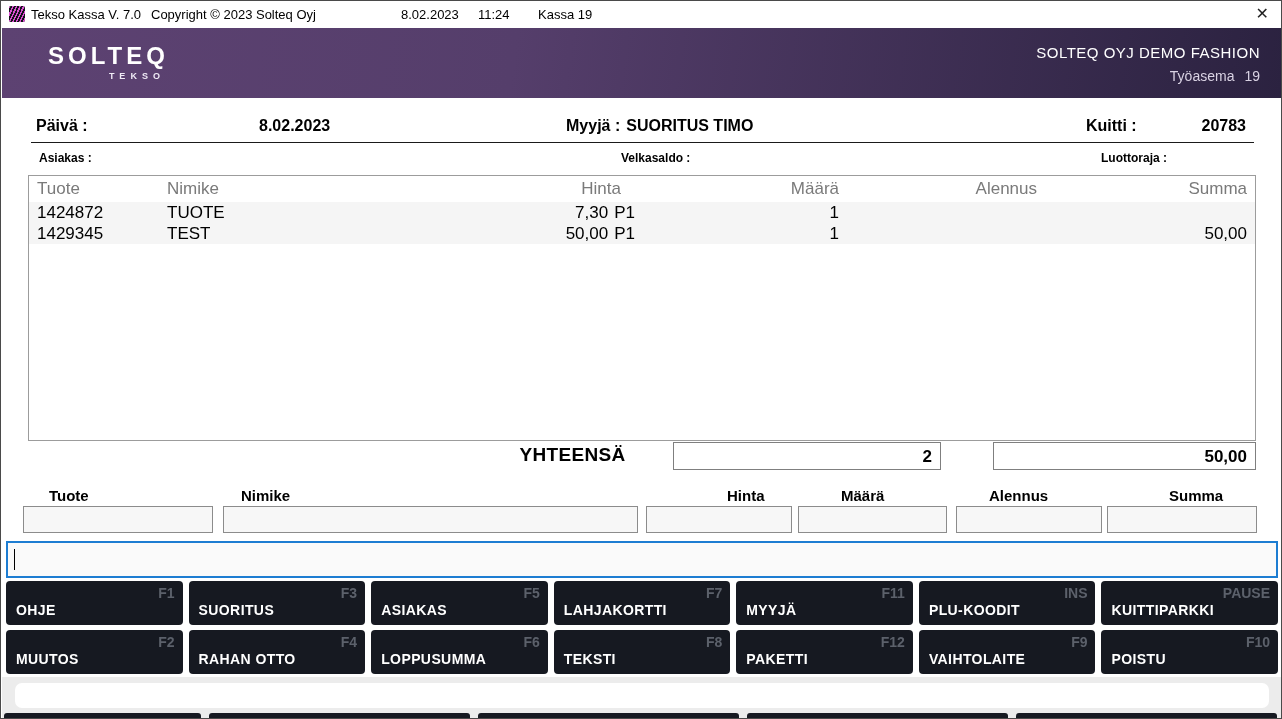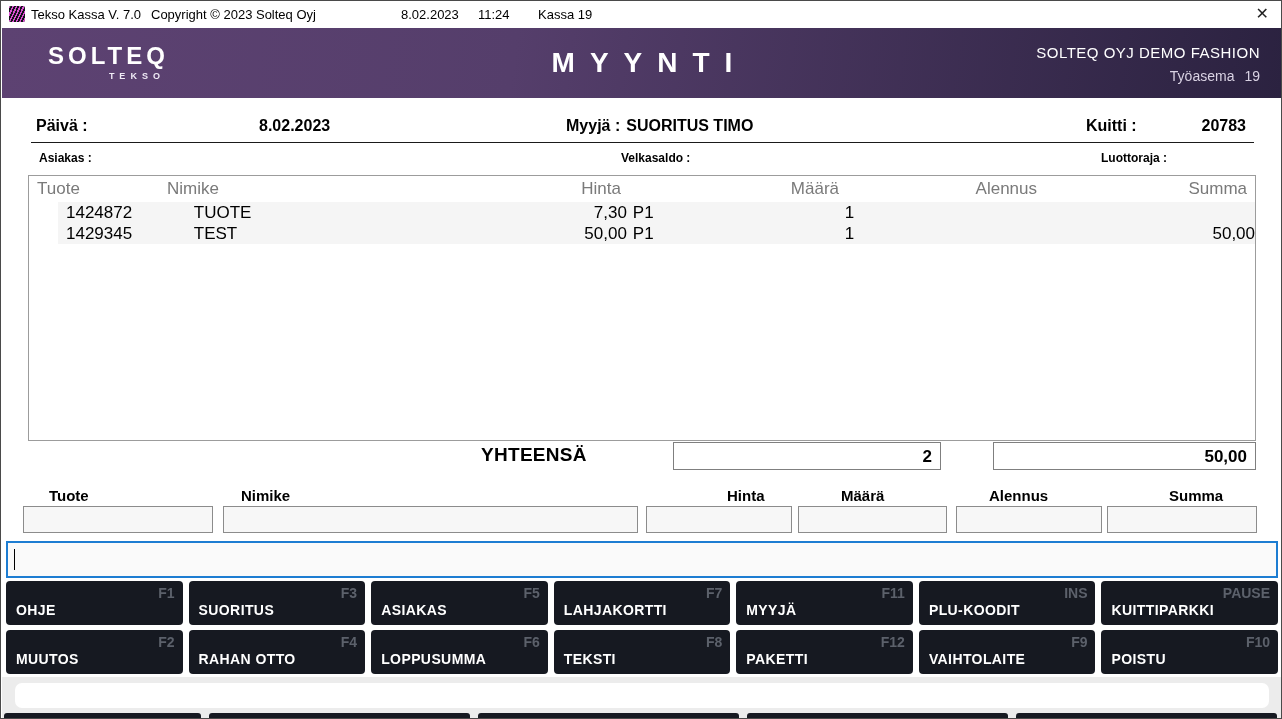--- a/index.html
+++ b/index.html
@@ -42,29 +42,29 @@
   .grp-myyja{ left:565px; } .grp-myyja span{ margin-right:6px; }
   .lbl-kuitti{ left:1085px; } .val-kuitti{ left:1140px; width:105px; text-align:right; }
   .lbl-asiakas{ left:38px; } .lbl-velka{ left:605px;margin-left:15px; } .lbl-luotto{ left:1100px; }
   .hr{ position:absolute; left:30px; top:141px; width:1223px; height:1px; background:#1a1a1a; }
 
   
   .items{ position:absolute; left:27px; top:174px; width:1228px; height:266px;
           border:1px solid #9c9c9c; background:#fff; overflow:hidden; }
   .thead, .trow{ display:flex; padding-left:8px; font-size:17px; align-items:center;}
   .thead{ height:26px; color:#7a7a7a; }
-  .trow{ height:21px; color:#000; background:#f5f5f5;margin-left:29px; }
+  .trow{ height:21px; color:#000; background:#f5f5f5; }
   .c1{ width:130px; } .c2{ width:230px; }
   .c3{ width:238px; display:flex; justify-content:flex-end; gap:6px; }
   .c4{ width:204px; text-align:right; } .c5{ width:198px; text-align:right; }
   .c6{ width:210px; text-align:right; }
   .thead .c3{ display:block; text-align:right; padding-right:14px; }
 
   
-  .tot-label{ position:absolute; top:443px; left:480px; width:183px; text-align:left;
+  .tot-label{ position:absolute; top:443px; left:480px; width:183px; text-align:center;
               font-size:19px; font-weight:700; letter-spacing:.3px;}
   .tot-box{ position:absolute; top:441px; height:28px; border:1px solid #7f7f7f; background:#fff;
             font-size:17px; font-weight:700; text-align:right; padding:4px 8px 0 0; }
   .tot-qty{ left:672px; width:268px; }
   .tot-sum{ left:992px; width:263px; }
 
   
   .e-label{ position:absolute; top:486px; font-size:15px; font-weight:700; }
   .el-tuote{ left:48px; } .el-nimike{ left:240px; } .el-hinta{ left:726px; }
   .el-maara{ left:840px; } .el-alennus{ left:988px; } .el-summa{ left:1168px; }
@@ -108,21 +108,20 @@
     <span class="tb-text tb-time">11:24</span>
     <span class="tb-text tb-kassa">Kassa 19</span>
     <span class="tb-close">✕</span>
   </div>
 
   <div class="header">
     <div class="logo">
       <div class="logo-main">SOLTEQ</div>
       <div class="logo-sub">TEKSO</div>
     </div>
-    <div class="header-title">MYYNTI</div>
     <div class="header-right">
       <div class="store">SOLTEQ OYJ DEMO FASHION</div>
       <div class="ws">
         <span>Työasema</span><span class="ws-num">19</span>
       </div>
     </div>
   </div>
 
   <span class="info-label r1 lbl-paiva">Päivä :</span>
   <span class="info-label r1 val-paiva">8.02.2023</span>

